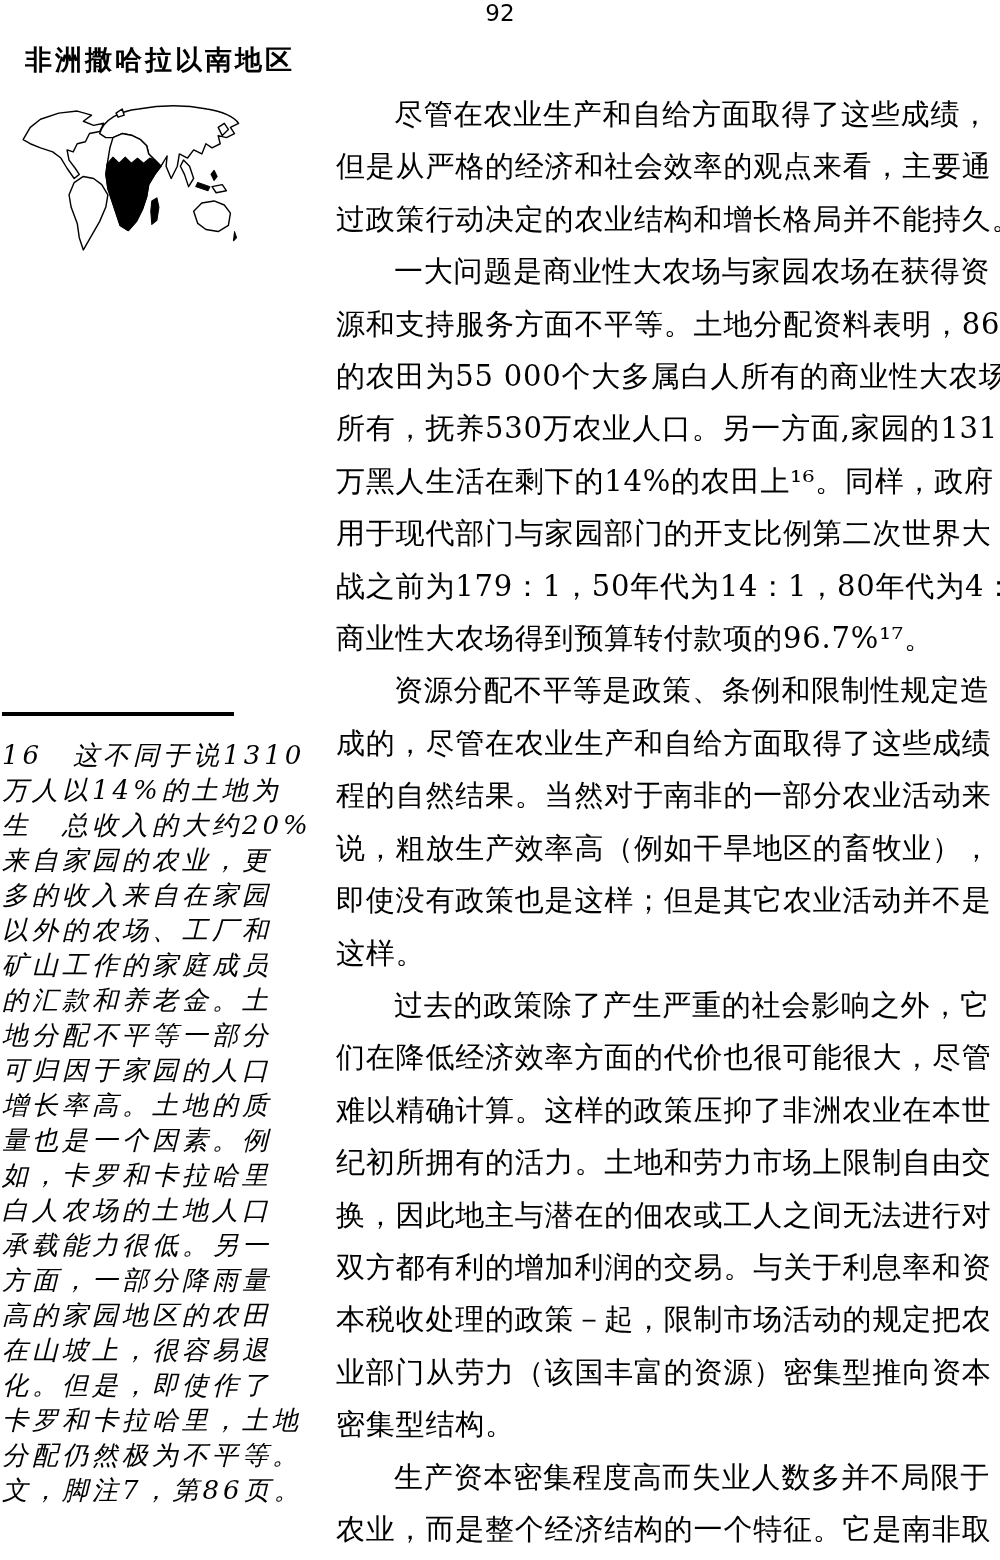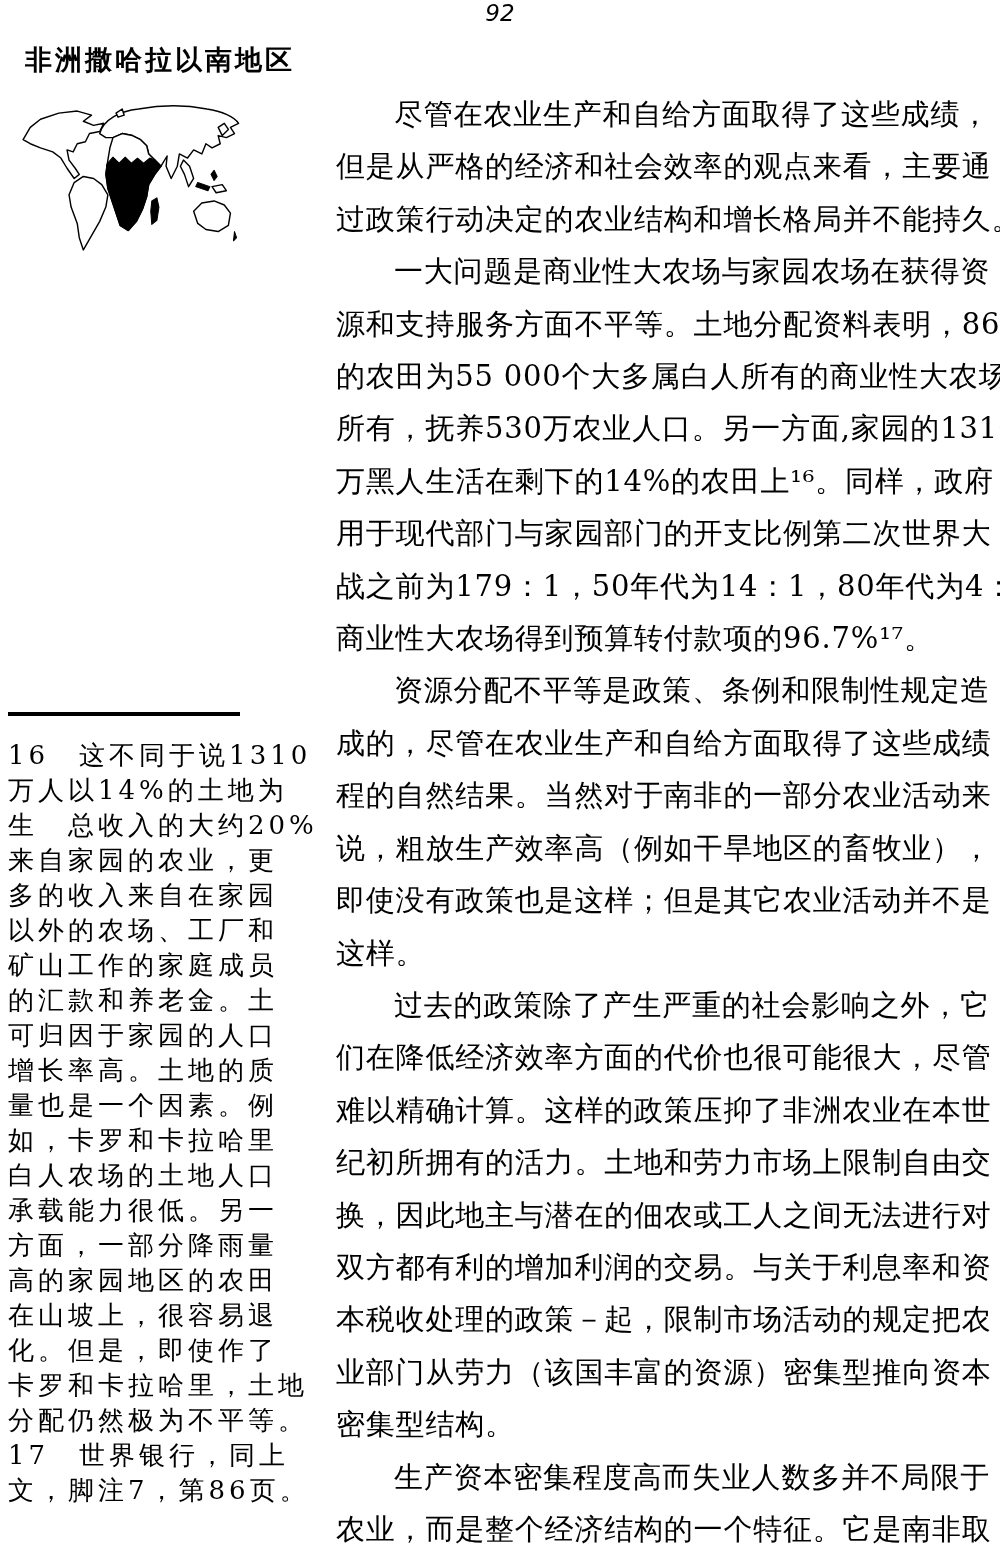--- a/index.html
+++ b/index.html
@@ -6,21 +6,20 @@
   body {
     width: 1000px; height: 1560px;
     background: #ffffff; color: #000000;
     position: relative; overflow: hidden;
     font-family: "DejaVu Serif", "Liberation Serif", serif;
   }
   .page-number {
     position: absolute; top: 0; left: 0; width: 1000px;
     text-align: center; font-size: 23px;
     font-family: "DejaVu Sans", "Liberation Sans", sans-serif;
-    font-style: italic;
   }
   .section-title {
     position: absolute; left: 6px; top: 42px; width: 300px;
     font-size: 27px; font-weight: bold; letter-spacing: 3px;
     font-family: "DejaVu Sans", "Liberation Sans", sans-serif;
     white-space: nowrap;
     margin-left: 19px;
   }
   .map-wrap {
     position: absolute; left: 18px; top: 100px;
@@ -28,21 +27,21 @@
   }
   .main-col {
     position: absolute; left: 336px; top: 88px; width: 660px;
   }
   .body-line {
     font-size: 29px; line-height: 52.4px; letter-spacing: 0.8px;
     white-space: nowrap;
   }
   .indent { padding-left: 58px; }
   .footnote-block {
-    position: absolute; left: 8px; top: 712px; width: 306px;
+    position: absolute; left: 2px; top: 712px; width: 306px; font-style: italic;
   }
   .fn-rule {
     width: 232px; height: 4px; background: #000; margin-bottom: 22px;
   }
   .fn-line {
     font-size: 26px; line-height: 35px; letter-spacing: 4px;
     white-space: nowrap;
   }
   svg .outline { fill: #ffffff; stroke: #000000; stroke-width: 1.4; stroke-linejoin: round; }
   svg .filled  { fill: #000000; stroke: #000000; stroke-width: 1; stroke-linejoin: round; }
@@ -118,27 +117,27 @@
 <div class="footnote-block">
   <div class="fn-rule"></div>
   <div class="fn-line">16　这不同于说1310</div>
   <div class="fn-line">万人以14%的土地为</div>
   <div class="fn-line">生　总收入的大约20%</div>
   <div class="fn-line">来自家园的农业，更</div>
   <div class="fn-line">多的收入来自在家园</div>
   <div class="fn-line">以外的农场、工厂和</div>
   <div class="fn-line">矿山工作的家庭成员</div>
   <div class="fn-line">的汇款和养老金。土</div>
+  <div class="fn-line">地分配不平等一部分</div>
   <div class="fn-line">可归因于家园的人口</div>
   <div class="fn-line">增长率高。土地的质</div>
   <div class="fn-line">量也是一个因素。例</div>
   <div class="fn-line">如，卡罗和卡拉哈里</div>
   <div class="fn-line">白人农场的土地人口</div>
   <div class="fn-line">承载能力很低。另一</div>
   <div class="fn-line">方面，一部分降雨量</div>
   <div class="fn-line">高的家园地区的农田</div>
   <div class="fn-line">在山坡上，很容易退</div>
   <div class="fn-line">化。但是，即使作了</div>
   <div class="fn-line">卡罗和卡拉哈里，土地</div>
   <div class="fn-line">分配仍然极为不平等。</div>
-  <div class="fn-line">17　世界银行，同上</div>
   <div class="fn-line">文，脚注7，第86页。</div>
 </div>
 
 </body></html>

